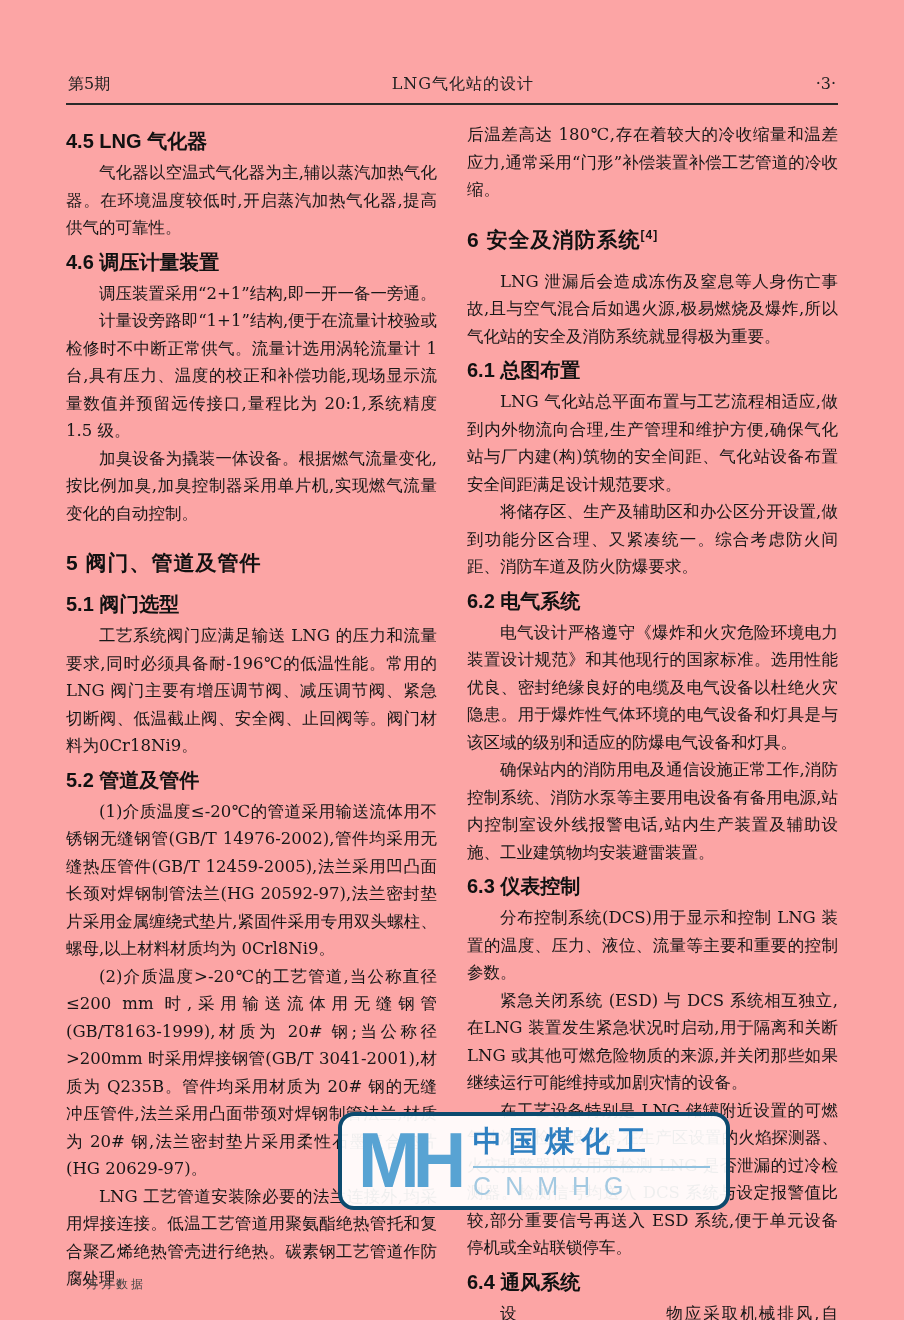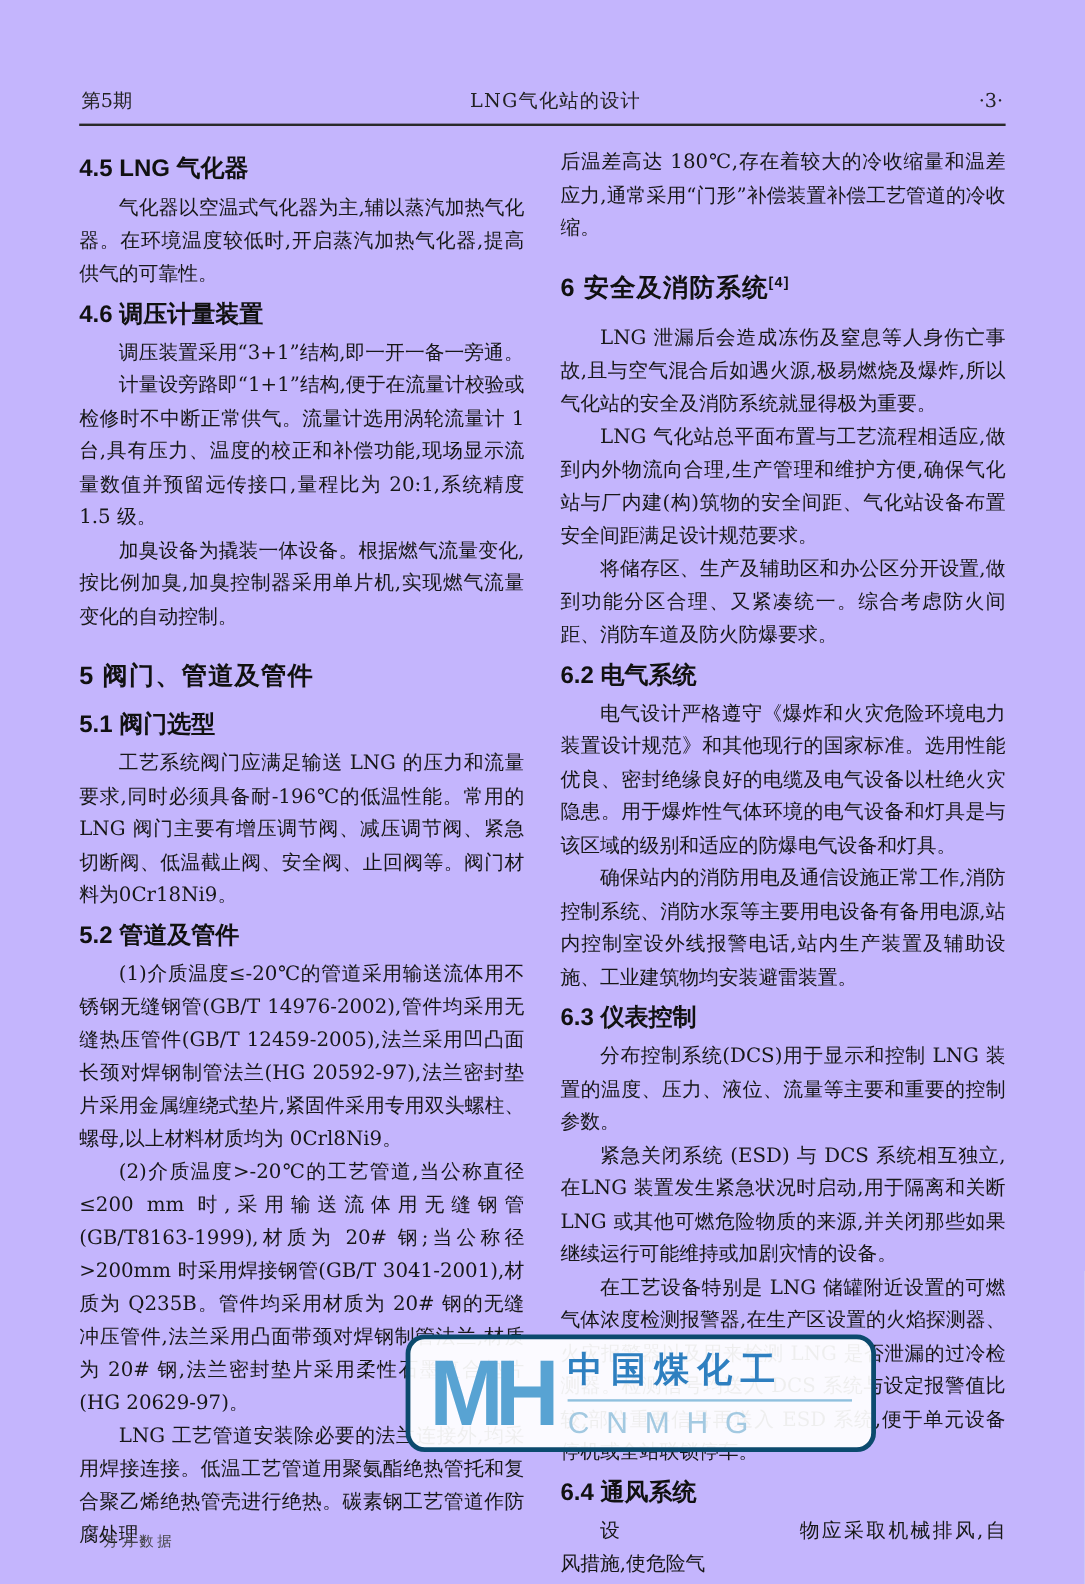--- a/index.html
+++ b/index.html
@@ -1,21 +1,21 @@
 <!DOCTYPE html>
 <html><head>
 <meta charset="utf-8">
 <style>
   * { margin:0; padding:0; box-sizing:border-box; }
   html,body { background:#e8e8e6; }
   .page {
     position:relative;
     width:904px; height:1320px;
     margin:0 auto;
-    background:#c4b5fd;
+    background:#fca5a5;
     color:#1c1c1c;
     font-family:"DejaVu Serif","Liberation Serif",serif;
     padding:74px 66px 0 66px;
     overflow:hidden;
   }
   .page-header {
     display:flex; justify-content:space-between; align-items:baseline;
     font-size:16px; color:#222;
     padding:0 2px 8px 2px;
   }
@@ -82,37 +82,38 @@
     <span class="page-number">·3·</span>
   </header>
   <div class="header-rule"></div>
 
   <main class="columns">
 
     <section class="col">
       <h3 class="h2">4.5  LNG 气化器</h3>
       <p class="para">气化器以空温式气化器为主,辅以蒸汽加热气化器。在环境温度较低时,开启蒸汽加热气化器,提高供气的可靠性。</p>
       <h3 class="h2">4.6  调压计量装置</h3>
-      <p class="para">调压装置采用“3+1”结构,即一开一备一旁通。</p>
+      <p class="para">调压装置采用“2+1”结构,即一开一备一旁通。</p>
       <p class="para">计量设旁路即“1+1”结构,便于在流量计校验或检修时不中断正常供气。流量计选用涡轮流量计 1 台,具有压力、温度的校正和补偿功能,现场显示流量数值并预留远传接口,量程比为 20:1,系统精度 1.5 级。</p>
       <p class="para">加臭设备为撬装一体设备。根据燃气流量变化,按比例加臭,加臭控制器采用单片机,实现燃气流量变化的自动控制。</p>
       <h2 class="h1">5  阀门、管道及管件</h2>
       <h3 class="h2">5.1  阀门选型</h3>
       <p class="para">工艺系统阀门应满足输送 LNG 的压力和流量要求,同时必须具备耐-196℃的低温性能。常用的LNG 阀门主要有增压调节阀、减压调节阀、紧急切断阀、低温截止阀、安全阀、止回阀等。阀门材料为0Cr18Ni9。</p>
       <h3 class="h2">5.2  管道及管件</h3>
       <p class="para">(1)介质温度≤-20℃的管道采用输送流体用不锈钢无缝钢管(GB/T 14976-2002),管件均采用无缝热压管件(GB/T 12459-2005),法兰采用凹凸面长颈对焊钢制管法兰(HG 20592-97),法兰密封垫片采用金属缠绕式垫片,紧固件采用专用双头螺柱、螺母,以上材料材质均为 0Crl8Ni9。</p>
       <p class="para">(2)介质温度&gt;-20℃的工艺管道,当公称直径≤200 mm 时,采用输送流体用无缝钢管(GB/T8163-1999),材质为 20# 钢;当公称径&gt;200mm 时采用焊接钢管(GB/T 3041-2001),材质为 Q235B。管件均采用材质为 20# 钢的无缝冲压管件,法兰采用凸面带颈对焊钢制管法兰,材质为 20# 钢,法兰密封垫片采用柔性石墨复合垫片(HG 20629-97)。</p>
       <p class="para">LNG 工艺管道安装除必要的法兰连接外,均采用焊接连接。低温工艺管道用聚氨酯绝热管托和复合聚乙烯绝热管壳进行绝热。碳素钢工艺管道作防腐处理。</p>
 
     </section>
 
     <section class="col">
       <p class="para no-indent">后温差高达 180℃,存在着较大的冷收缩量和温差应力,通常采用“门形”补偿装置补偿工艺管道的冷收缩。</p>
       <h2 class="h1"><span>6  安全及消防系统</span><sup>[4]</sup></h2>
       <p class="para">LNG 泄漏后会造成冻伤及窒息等人身伤亡事故,且与空气混合后如遇火源,极易燃烧及爆炸,所以气化站的安全及消防系统就显得极为重要。</p>
+      <h3 class="h2">6.1  总图布置</h3>
       <p class="para">LNG 气化站总平面布置与工艺流程相适应,做到内外物流向合理,生产管理和维护方便,确保气化站与厂内建(构)筑物的安全间距、气化站设备布置安全间距满足设计规范要求。</p>
       <p class="para">将储存区、生产及辅助区和办公区分开设置,做到功能分区合理、又紧凑统一。综合考虑防火间距、消防车道及防火防爆要求。</p>
       <h3 class="h2">6.2  电气系统</h3>
       <p class="para">电气设计严格遵守《爆炸和火灾危险环境电力装置设计规范》和其他现行的国家标准。选用性能优良、密封绝缘良好的电缆及电气设备以杜绝火灾隐患。用于爆炸性气体环境的电气设备和灯具是与该区域的级别和适应的防爆电气设备和灯具。</p>
       <p class="para">确保站内的消防用电及通信设施正常工作,消防控制系统、消防水泵等主要用电设备有备用电源,站内控制室设外线报警电话,站内生产装置及辅助设施、工业建筑物均安装避雷装置。</p>
       <h3 class="h2">6.3  仪表控制</h3>
       <p class="para">分布控制系统(DCS)用于显示和控制 LNG 装置的温度、压力、液位、流量等主要和重要的控制参数。</p>
       <p class="para">紧急关闭系统 (ESD) 与 DCS 系统相互独立,在LNG 装置发生紧急状况时启动,用于隔离和关断LNG 或其他可燃危险物质的来源,并关闭那些如果继续运行可能维持或加剧灾情的设备。</p>
       <p class="para">在工艺设备特别是 LNG 储罐附近设置的可燃气体浓度检测报警器,在生产区设置的火焰探测器、火灾报警器以及用来检测 LNG 是否泄漏的过冷检测器。检测信号均送入 DCS 系统与设定报警值比较,部分重要信号再送入 ESD 系统,便于单元设备停机或全站联锁停车。</p>
       <h3 class="h2">6.4  通风系统</h3>

